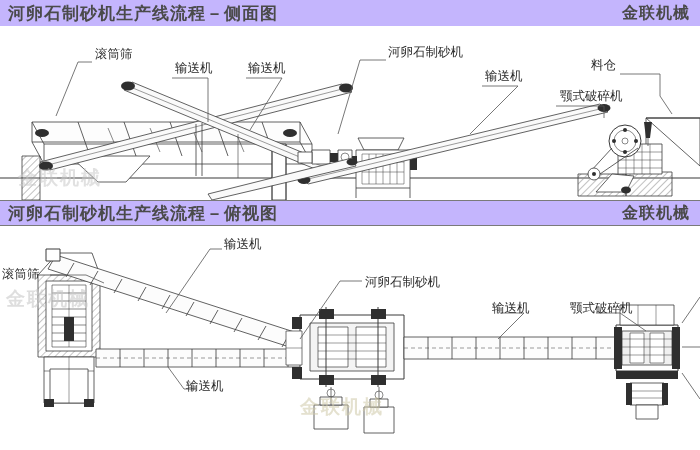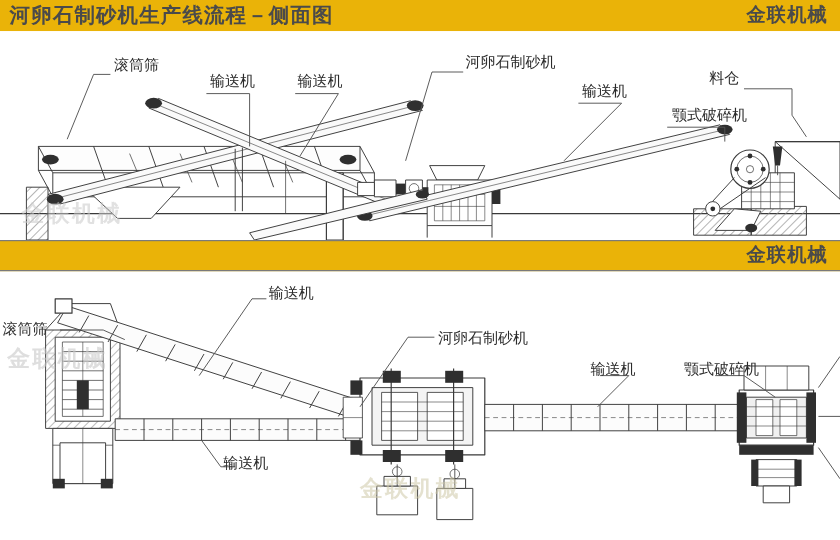--- a/index.html
+++ b/index.html
@@ -2,21 +2,21 @@
 <html><head>
 <meta charset="utf-8">
 <style>
   html,body{margin:0;padding:0;background:#fff;}
   body{width:700px;height:450px;overflow:hidden;
        font-family:"DejaVu Sans","Liberation Sans",sans-serif;}
   .page{position:relative;width:700px;height:450px;background:#ffffff;}
 
   
   .bar{position:absolute;left:0;width:700px;height:26px;
-       background:#eab308;box-sizing:border-box;}
+       background:#c4b5fd;box-sizing:border-box;}
   .bar.top{top:0;}
   .bar.mid{top:200px;border-top:1px solid #7a7a7a;border-bottom:1px solid #7a7a7a;}
   .bar-title{position:absolute;left:8px;top:50%;transform:translateY(-50%);
              font-size:17px;font-weight:bold;color:#4a4a4a;letter-spacing:1px;
              white-space:nowrap;}
   .bar-brand{position:absolute;right:10px;top:50%;transform:translateY(-50%);
              font-size:16px;font-weight:bold;color:#4a4a4a;letter-spacing:1px;
              white-space:nowrap;}
 
   
@@ -203,20 +203,21 @@
 
   <div class="lbl" style="left:95px;top:46px">滚筒筛</div>
   <div class="lbl" style="left:175px;top:60px">输送机</div>
   <div class="lbl" style="left:248px;top:60px">输送机</div>
   <div class="lbl" style="left:388px;top:44px">河卵石制砂机</div>
   <div class="lbl" style="left:485px;top:68px">输送机</div>
   <div class="lbl" style="left:560px;top:88px">颚式破碎机</div>
   <div class="lbl" style="left:591px;top:57px">料仓</div>
 
   <div class="bar mid">
+    <div class="bar-title">河卵石制砂机生产线流程－俯视图</div>
     <div class="bar-brand">金联机械</div>
   </div>
 
   <div class="pane plan">
     <svg width="700" height="223" viewBox="0 0 700 223">
       <defs>
         <pattern id="hatchC" width="5" height="5" patternTransform="rotate(45)" patternUnits="userSpaceOnUse">
           <line x1="0" y1="0" x2="0" y2="5" stroke="#8d8d8d" stroke-width="1"></line>
         </pattern>
       </defs>

